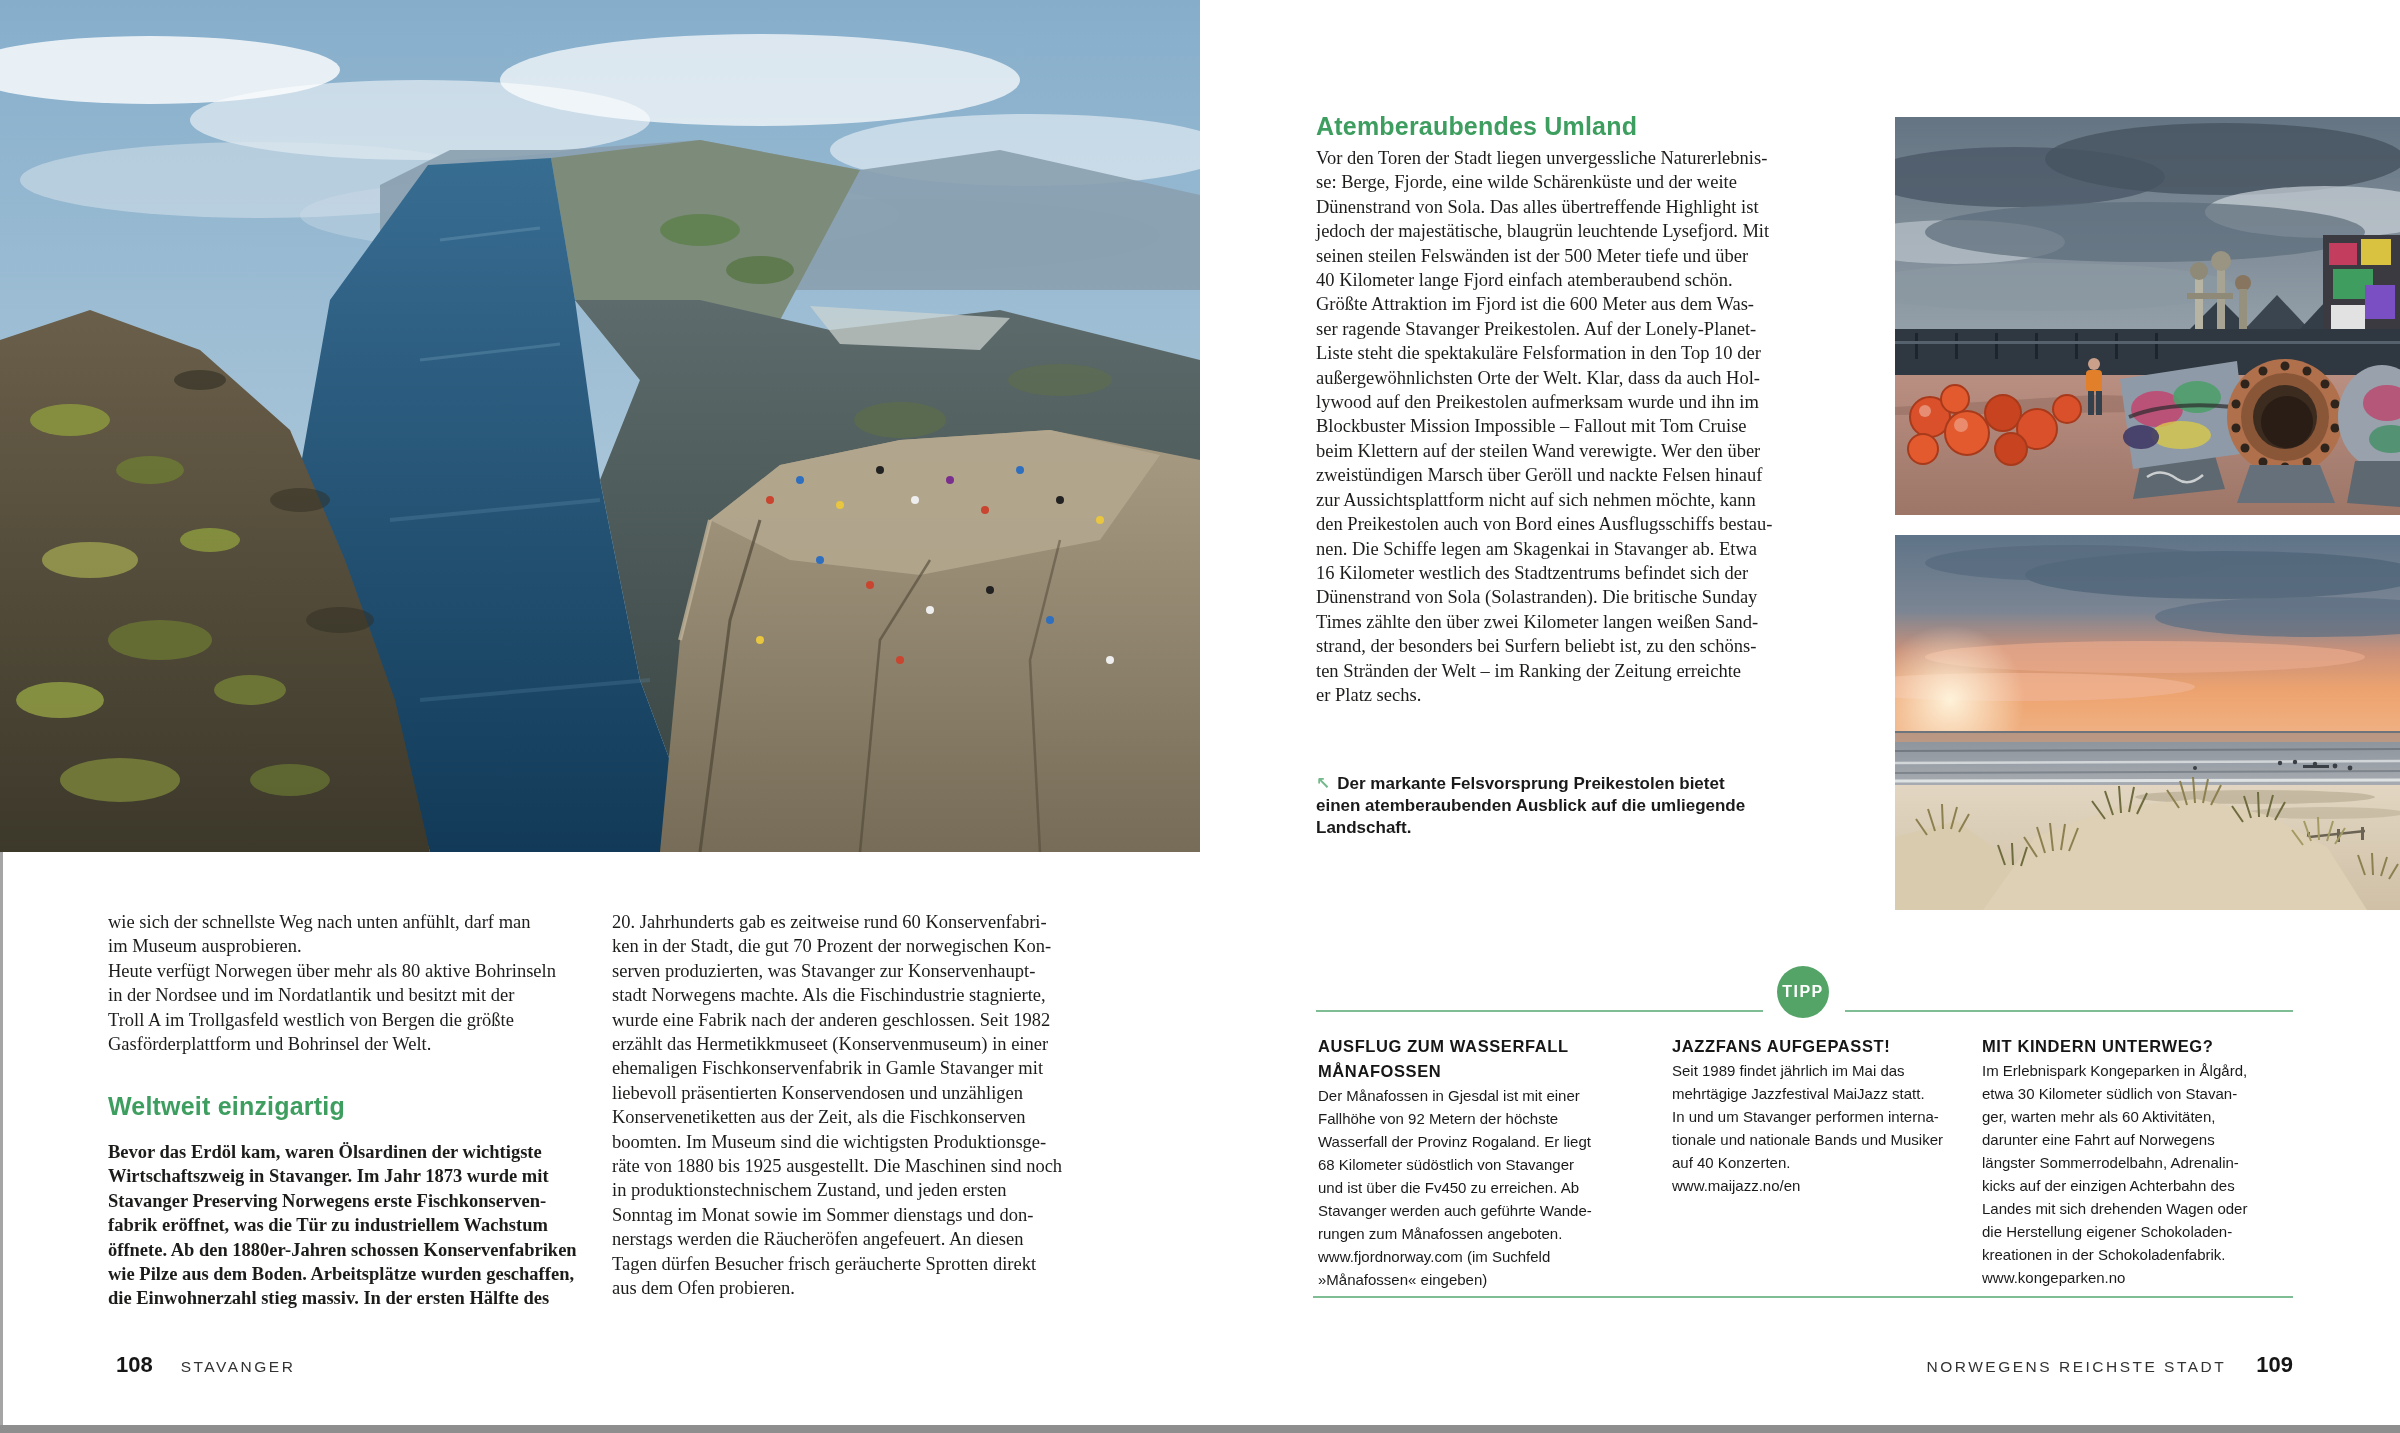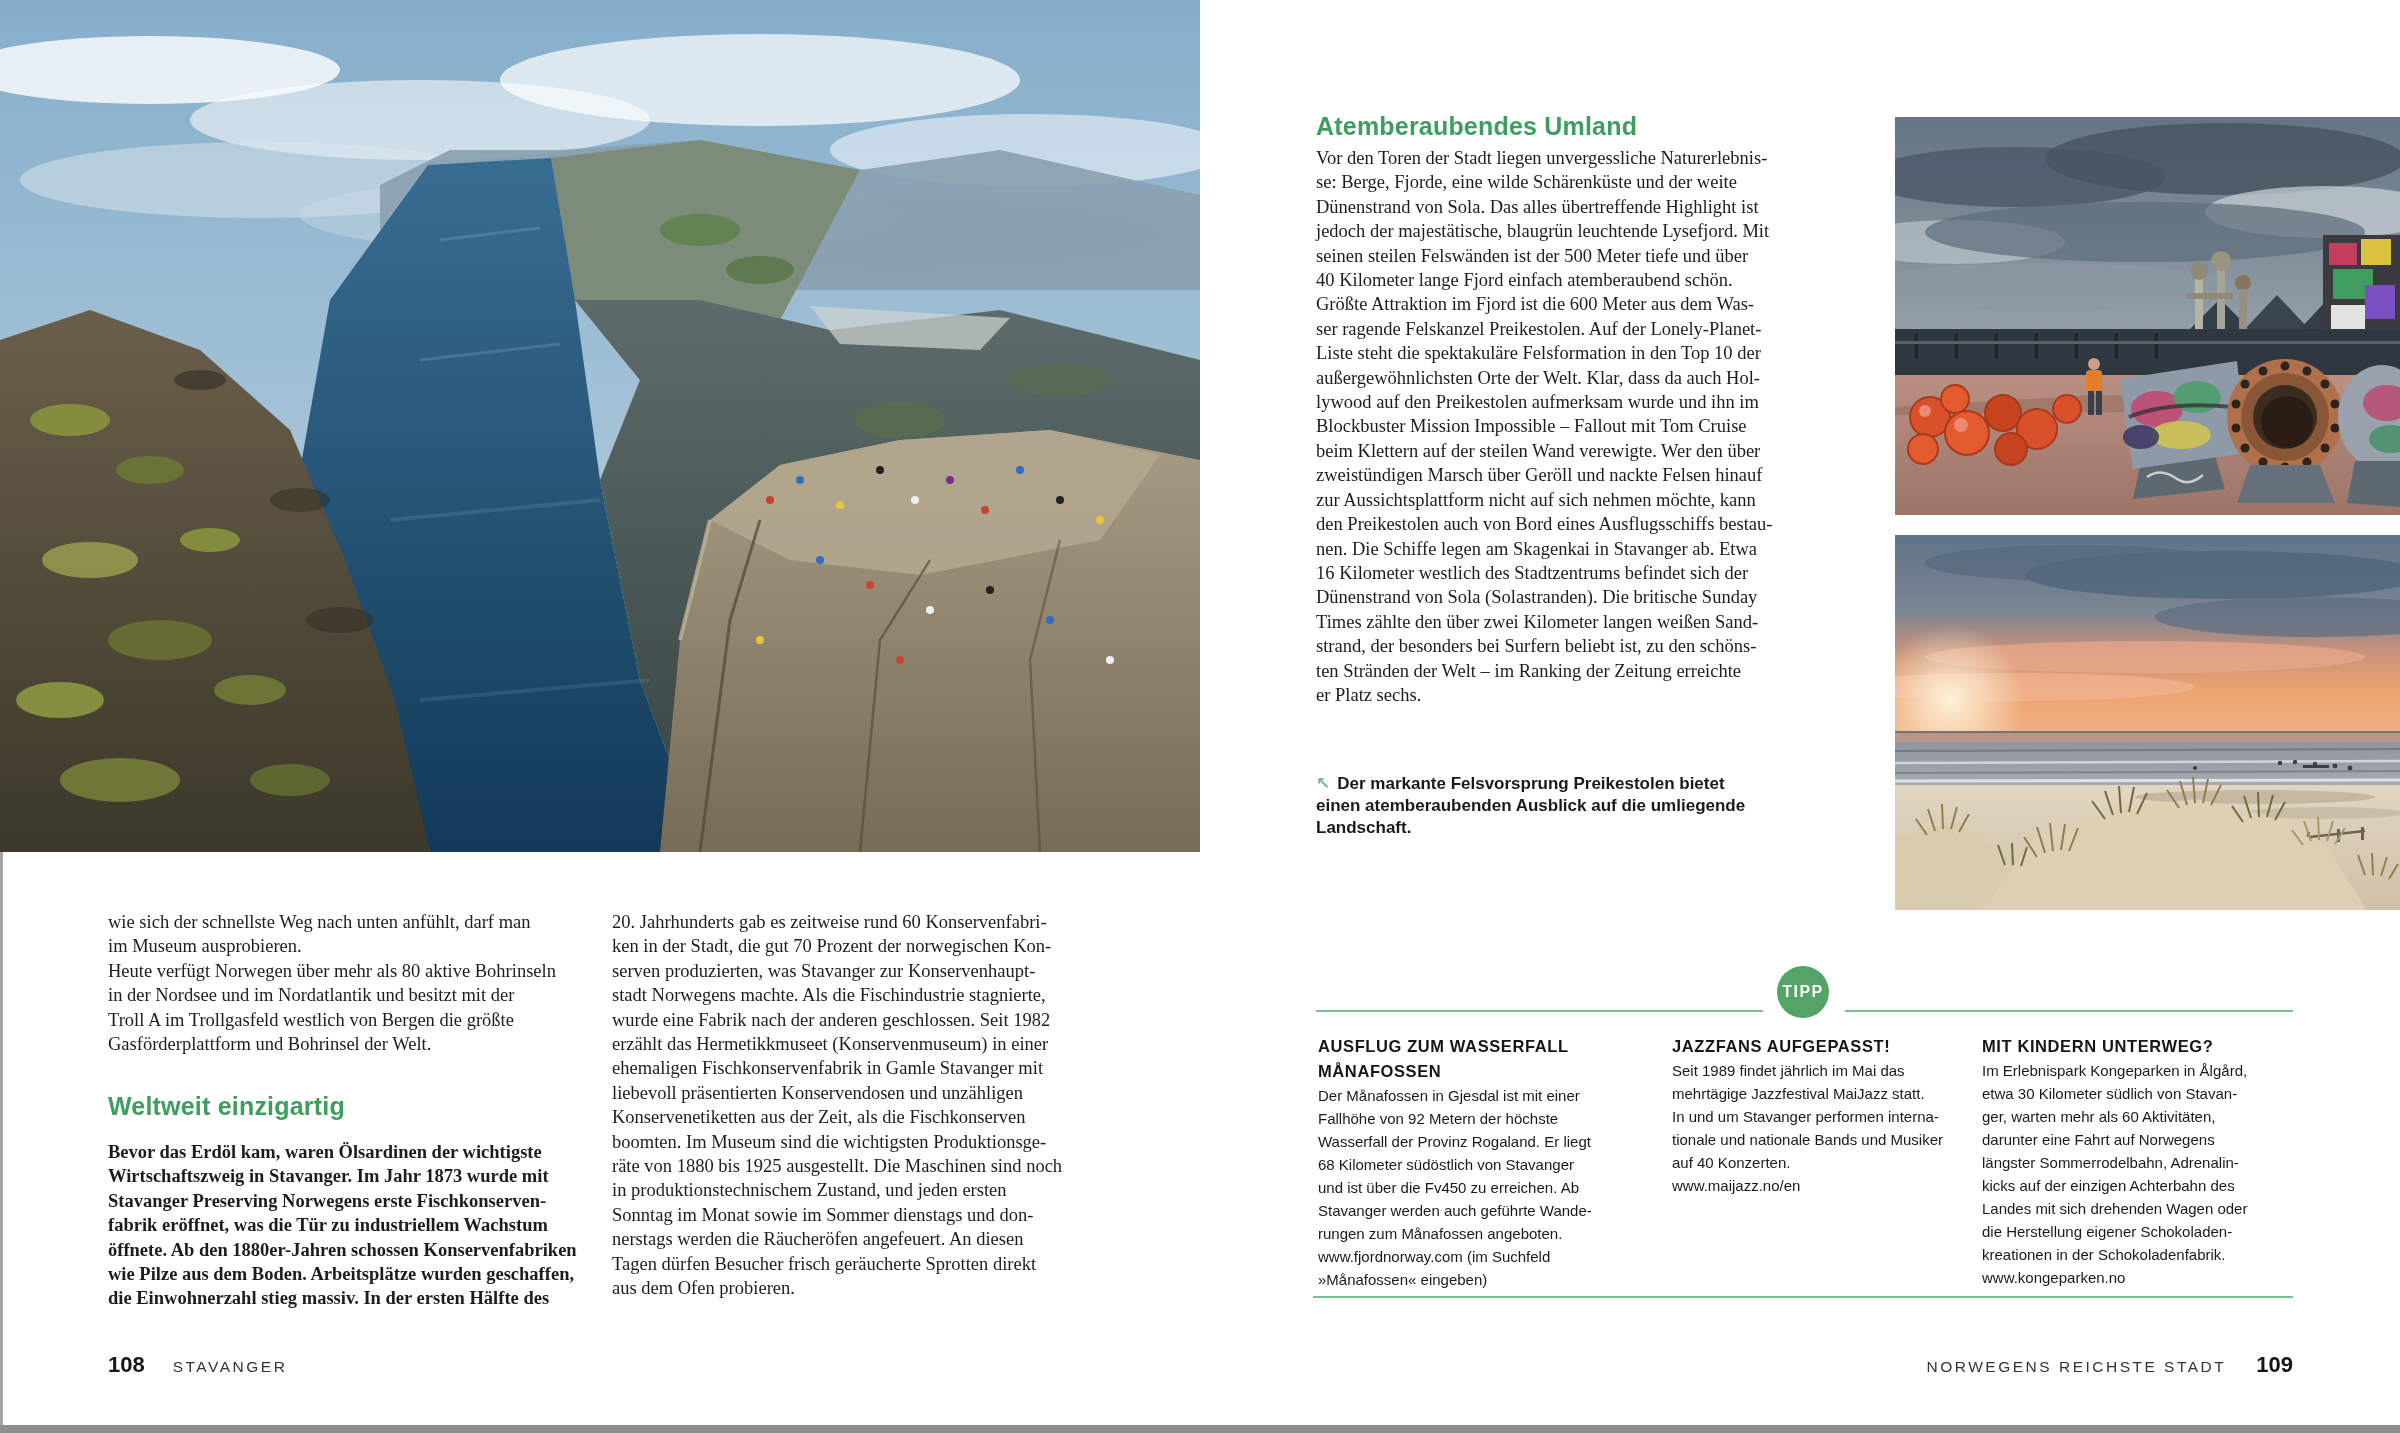--- a/index.html
+++ b/index.html
@@ -29,21 +29,21 @@
   .tip-rule{position:absolute;height:2px;background:var(--rule_green);}
   .tip-badge{position:absolute;left:1777px;top:966px;width:52px;height:52px;border-radius:50%;
              background:var(--badge_green);color:#ffffff;font-weight:bold;font-size:16px;
              letter-spacing:1.5px;text-align:center;line-height:52px;}
   .tip-col{position:absolute;top:1034px;}
   .tipHead div{font-weight:bold;font-size:16.5px;line-height:25px;letter-spacing:.6px;
                color:#161616;white-space:pre;}
   .tipBody{margin-top:0;}
   .tipBody div{font-size:15px;line-height:23px;color:#1a1a1a;white-space:pre;}
   .footer{position:absolute;top:1352px;display:flex;align-items:baseline;}
-  .footNum{font-weight:bold;font-size:22px;color:#161616;}
+  .footNum{font-weight:bold;font-size:22px;color:#161616;margin-left:8px;}
   .footLabel{font-size:15.5px;letter-spacing:2.5px;color:#333333;}
   .footer-left{left:108px;}
   .footer-left .footLabel{margin-left:28px;}
   .footer-right{right:107px;margin-left:48px;}
   .footer-right .footNum{margin-left:30px;}
   .page-edge-bottom{position:absolute;left:0;bottom:0;width:2400px;height:8px;background:#8e8e8e;}
   .page-edge-left{position:absolute;left:0;top:852px;width:3px;height:581px;background:#a5a5a5;}
 </style>
 </head>
 <body>
@@ -190,21 +190,21 @@
     <h2 class="abs greenHead" style="left:1316px;top:112px;margin:0;">Atemberaubendes Umland</h2>
 
     <div class="abs serifLines" style="left:1316px;top:146px;">
         <div>Vor den Toren der Stadt liegen unvergessliche Naturerlebnis-</div>
         <div>se: Berge, Fjorde, eine wilde Schärenküste und der weite</div>
         <div>Dünenstrand von Sola. Das alles übertreffende Highlight ist</div>
         <div>jedoch der majestätische, blaugrün leuchtende Lysefjord. Mit</div>
         <div>seinen steilen Felswänden ist der 500 Meter tiefe und über</div>
         <div>40 Kilometer lange Fjord einfach atemberaubend schön.</div>
         <div>Größte Attraktion im Fjord ist die 600 Meter aus dem Was-</div>
-        <div>ser ragende Felskanzel Preikestolen. Auf der Lonely-Planet-</div>
+        <div>ser ragende Stavanger Preikestolen. Auf der Lonely-Planet-</div>
         <div>Liste steht die spektakuläre Felsformation in den Top 10 der</div>
         <div>außergewöhnlichsten Orte der Welt. Klar, dass da auch Hol-</div>
         <div>lywood auf den Preikestolen aufmerksam wurde und ihn im</div>
         <div>Blockbuster Mission Impossible – Fallout mit Tom Cruise</div>
         <div>beim Klettern auf der steilen Wand verewigte. Wer den über</div>
         <div>zweistündigen Marsch über Geröll und nackte Felsen hinauf</div>
         <div>zur Aussichtsplattform nicht auf sich nehmen möchte, kann</div>
         <div>den Preikestolen auch von Bord eines Ausflugsschiffs bestau-</div>
         <div>nen. Die Schiffe legen am Skagenkai in Stavanger ab. Etwa</div>
         <div>16 Kilometer westlich des Stadtzentrums befindet sich der</div>

